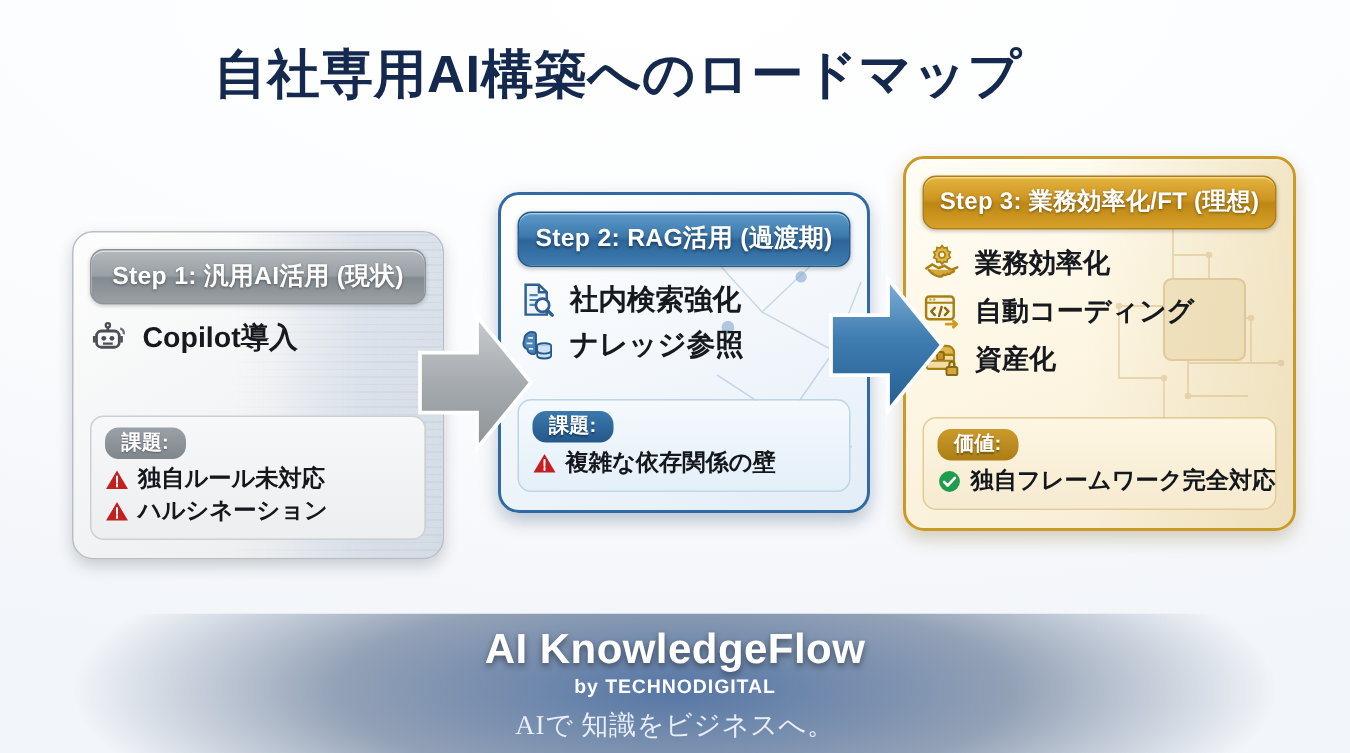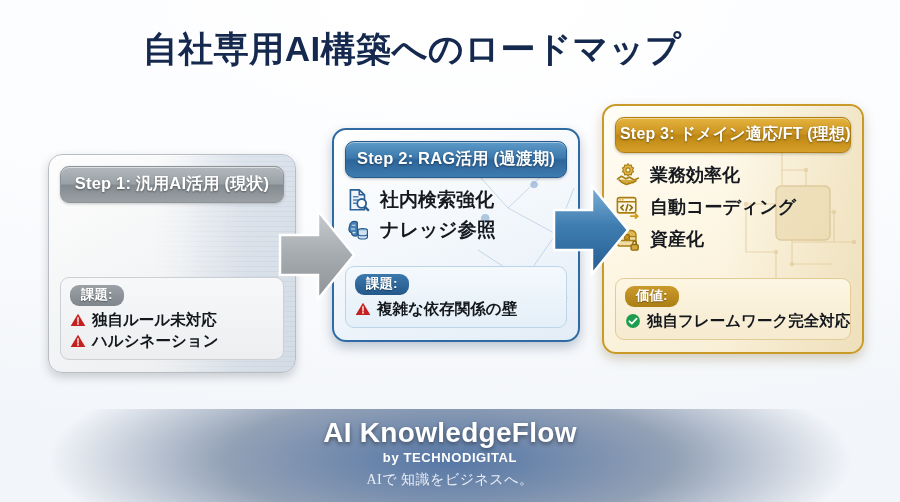--- a/index.html
+++ b/index.html
@@ -177,21 +177,21 @@
     margin-top:8px; text-shadow:0 2px 4px rgba(0,0,0,.45);
   }
   #f2 {
     position:relative; text-align:center; color:#ffffff;
     font-size:13px; font-weight:bold; letter-spacing:.6px;
     margin-top:1px;
   }
   #f3 {
     position:relative; text-align:center; color:#e8eef6;
     font-family:"Liberation Serif","DejaVu Serif",serif;
-    font-size:14px; margin-top:6px; letter-spacing:.5px;
+    font-size:18px; margin-top:6px; letter-spacing:.5px;
   }
 </style>
 </head>
 <body>
 
 <div id="canvas">
 
   <div id="title">自社専用AI構築へのロードマップ</div>
 
   <div class="arrow" style="left:278px; top:205px;">
@@ -219,20 +219,35 @@
       <path d="M2,30 L40,30 L40,6 L76,50 L40,94 L40,70 L2,70 Z" fill="url(#gb)" stroke="#ffffff" stroke-width="2.5"></path>
     </svg>
   </div>
 
   <div class="card" id="card1">
     <div class="tex"></div>
     <div class="cardinner">
       <div class="hdr" id="hdr1">Step 1: 汎用AI活用 (現状)</div>
 
       <div class="feats">
+        <div class="feat">
+          <span class="ic">
+            <svg viewBox="0 0 24 24" width="26" height="26">
+              <rect x="4" y="8" width="14" height="10" rx="3" fill="none" stroke="#4a4f55" stroke-width="1.7"></rect>
+              <circle cx="8.5" cy="12.5" r="1.5" fill="#4a4f55"></circle>
+              <circle cx="13.5" cy="12.5" r="1.5" fill="#4a4f55"></circle>
+              <path d="M8 15.8h6" stroke="#4a4f55" stroke-width="1.4" fill="none"></path>
+              <path d="M11 8V5.4" stroke="#4a4f55" stroke-width="1.6"></path>
+              <circle cx="11" cy="4.4" r="1.3" fill="none" stroke="#4a4f55" stroke-width="1.4"></circle>
+              <path d="M2.6 11v4M19.4 11v4" stroke="#4a4f55" stroke-width="1.6"></path>
+              <path d="M18.6 6.4c1.6.6 2.4 2 2.2 3.6" stroke="#6a7078" stroke-width="1.4" fill="none"></path>
+            </svg>
+          </span>
+          <span>Copilot導入</span>
+        </div>
       </div>
 
       <div class="panel" id="pan1">
         <span class="badge" id="bdg1">課題:</span>
         <div class="bullet">
           <svg class="bi" viewBox="0 0 24 24">
             <path d="M12 2.6 23 21H1z" fill="#c42020"></path>
             <path d="M12 8.4v6.2M12 16.6v1.8" stroke="#fff" stroke-width="2" stroke-linecap="round"></path>
           </svg>
           <span>独自ルール未対応</span>
@@ -312,21 +327,21 @@
             <circle cx="118" cy="88" r="2.2"></circle>
           <circle cx="60" cy="128" r="2.2"></circle>
             <circle cx="112" cy="162" r="2.2"></circle>
           <circle cx="138" cy="118" r="2.2"></circle>
             <circle cx="76" cy="140" r="2.2"></circle>
         </g>
         <rect x="60" y="62" width="54" height="54" rx="5" fill="#e8d6a8" stroke="#cdae74" stroke-width="1.4"></rect>
       </svg>
     </div>
     <div class="cardinner">
-      <div class="hdr" id="hdr3">Step 3: ドメイン適応/FT (理想)</div>
+      <div class="hdr" id="hdr3">Step 3: 業務効率化/FT (理想)</div>
 
       <div class="feats">
         <div class="feat">
           <span class="ic">
             <svg viewBox="0 0 24 24" width="26" height="26">
               <path d="M12 1.6l1.2 1.5 1.9-.3.3 1.9 1.7.9-.9 1.7.9 1.7-1.7.9-.3 1.9-1.9-.3L12 13l-1.2-1.5-1.9.3-.3-1.9-1.7-.9.9-1.7-.9-1.7 1.7-.9.3-1.9 1.9.3z" fill="#e0b64e" stroke="#a87f12" stroke-width="1"></path>
               <circle cx="12" cy="7.3" r="1.9" fill="#fdf6e2" stroke="#a87f12" stroke-width="1"></circle>
               <path d="M2.4 15.6l3.6-2.4 4 2.2 3.4-1.4 4.2 2.6 3.8-1.6" fill="none" stroke="#a87f12" stroke-width="1.6" stroke-linecap="round"></path>
               <path d="M3.4 16.2c1.8 2.2 4 3.9 6.4 4.4 1.4.3 2.6-.2 3-1.2.9.6 2 .4 2.5-.5.9.4 1.9 0 2.3-.8 1 .1 1.8-.5 1.9-1.4" fill="#d4a83a" stroke="#a87f12" stroke-width="1.4" stroke-linejoin="round"></path>
             </svg>

